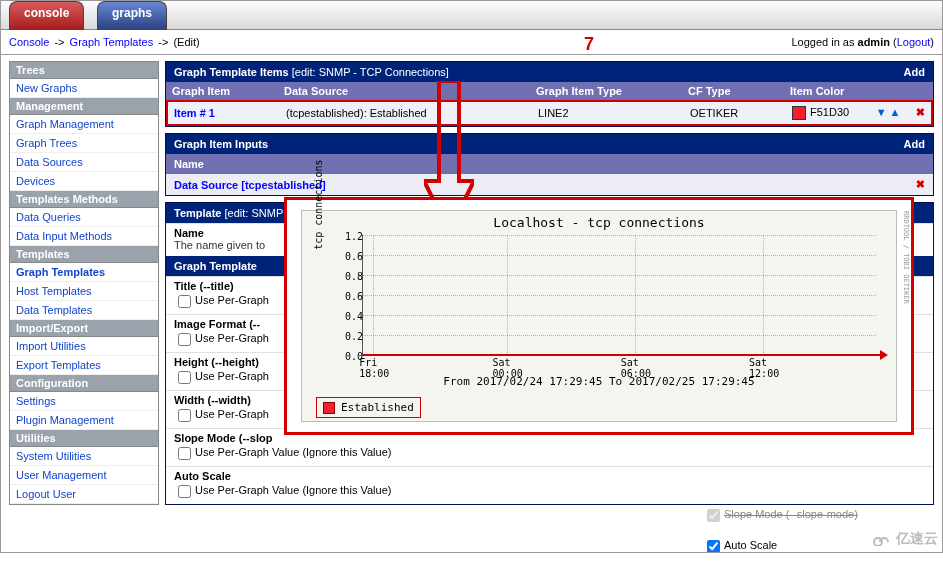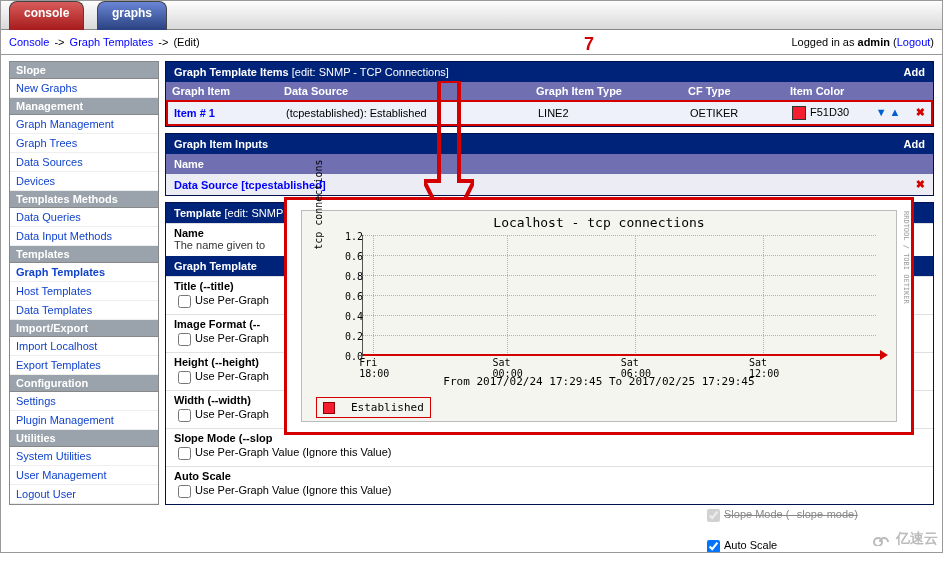--- a/index.html
+++ b/index.html
@@ -40,21 +40,21 @@
 .plot{position:absolute;left:14px;top:10px;right:14px;bottom:10px;border:1px solid #bcbcbc;background:#f5f5f0;box-sizing:border-box}
 .plottitle{text-align:center;font-family:monospace;font-size:13px;margin-top:4px}
 .plotarea{position:absolute;left:60px;right:20px;top:24px;height:120px;border-bottom:1px solid #555;border-left:1px solid #555}
 .grid-h{position:absolute;left:0;right:0;border-top:1px dotted #d6a3a3}
 .grid-v{position:absolute;top:0;bottom:0;border-left:1px dotted #d6a3a3}
 .ytick{position:absolute;right:100%;margin-right:0;font-family:monospace;font-size:10px;transform:translateY(-50%)}
 .xtick{position:absolute;top:100%;margin-top:2px;font-family:monospace;font-size:10px;transform:translateX(-50%)}
 .yaxis-lbl{position:absolute;left:-50px;top:50%;transform:rotate(-90deg) translateX(50%);transform-origin:left top;font-family:monospace;font-size:10px;white-space:nowrap}
 .raxis{position:absolute;right:-14px;top:0;font-family:monospace;font-size:7px;writing-mode:vertical-rl;color:#999}
 .fromto{text-align:center;font-family:monospace;font-size:11px;position:absolute;left:0;right:0;top:164px}
-.legend{position:absolute;left:14px;top:186px;border:1px solid #d40000;padding:3px 6px;font-family:monospace;font-size:11px;display:flex;align-items:center;gap:16px;background:#f5f5f0}
+.legend{position:absolute;left:14px;top:186px;border:1px solid #d40000;padding:3px 6px;font-family:monospace;font-size:11px;display:flex;align-items:center;gap:6px;background:#f5f5f0}
 .legend .sw{width:10px;height:10px;background:#F51D30;border:1px solid #800}
 .bigarrow{position:absolute;left:423px;top:80px;width:50px;height:150px;pointer-events:none}
 .annot7{position:absolute;left:583px;top:33px;color:#d40000;font-weight:bold;font-size:18px;pointer-events:none}
 .watermark{position:absolute;right:4px;bottom:4px;color:#bbb;font-size:14px;font-weight:bold;pointer-events:none;display:flex;align-items:center;gap:4px}
 .rightcol{position:absolute;left:540px;top:445px;width:360px;font-size:11px}
 .rightcol .r{padding:6px 0}
 </style>
 </head>
 <body>
 <div class="page">
@@ -76,36 +76,36 @@
     <span>Logged in as </span><b>admin</b>
     (<a href="#">Logout</a>)
   </div>
 </div>
 
 <div class="annot7">7</div>
 
 <div class="layout">
   <div class="sidebar">
     <div class="sbox" id="sb">
-          <div class="hdr">Slope</div>
+          <div class="hdr">Trees</div>
           <a href="#">New Graphs</a>
           <div class="hdr">Management</div>
           <a href="#">Graph Management</a>
           <a href="#">Graph Trees</a>
           <a href="#">Data Sources</a>
           <a href="#">Devices</a>
           <div class="hdr">Templates Methods</div>
           <a href="#">Data Queries</a>
           <a href="#">Data Input Methods</a>
           <div class="hdr">Templates</div>
           <a href="#" class="active">Graph Templates</a>
           <a href="#">Host Templates</a>
           <a href="#">Data Templates</a>
           <div class="hdr">Import/Export</div>
-          <a href="#">Import Localhost</a>
+          <a href="#">Import Utilities</a>
           <a href="#">Export Templates</a>
           <div class="hdr">Configuration</div>
           <a href="#">Settings</a>
           <a href="#">Plugin Management</a>
           <div class="hdr">Utilities</div>
           <a href="#">System Utilities</a>
           <a href="#">User Management</a>
           <a href="#">Logout User</a>
         </div>
   </div>

